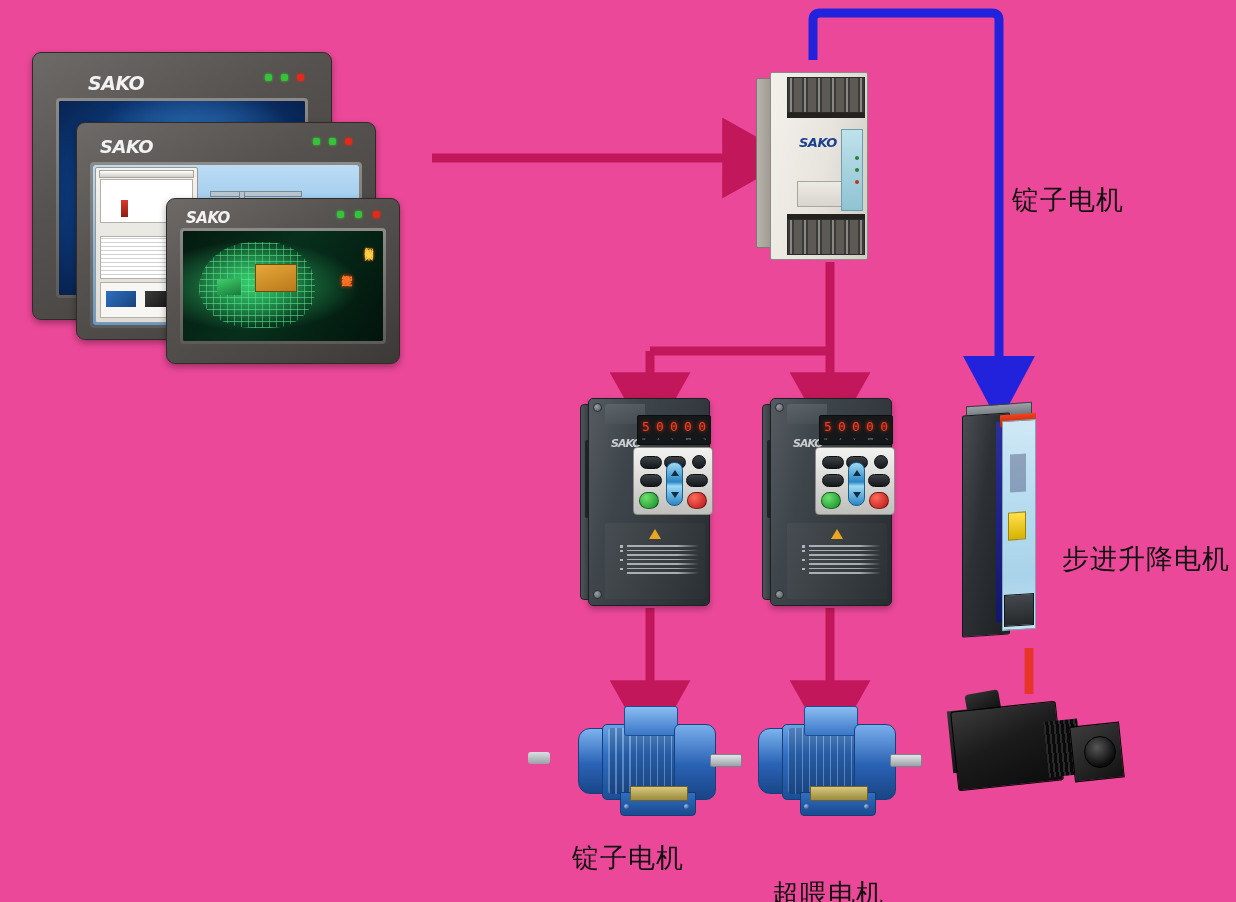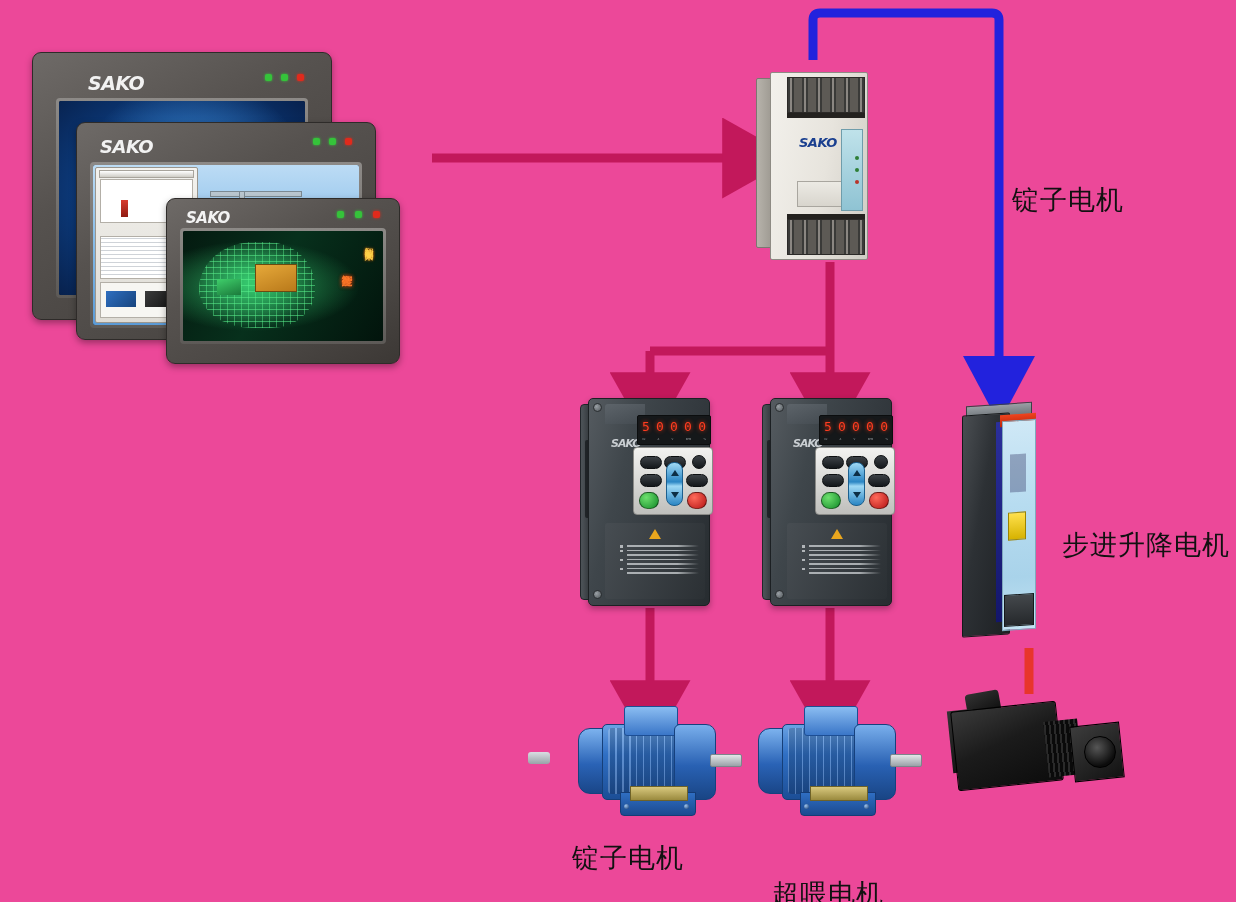--- a/index.html
+++ b/index.html
@@ -30,21 +30,21 @@
   .cjk-label {
     position: absolute;
     font-family: "DejaVu Sans", "Liberation Sans", sans-serif;
     font-size: 27px;
     color: #111111;
     letter-spacing: 1px;
     white-space: nowrap;
     font-weight: 500;
   }
   #label-pulse   { left: 1012px; top: 182px; }
-  #label-stepper { left: 1062px; top: 527px; }
+  #label-stepper { left: 1062px; top: 541px; }
   #label-spindle { left: 572px;  top: 840px; }
   #label-overfeed{ left: 772px;  top: 876px; }
 
   
   .hmi {
     position: absolute;
     border-radius: 9px;
     box-shadow: 0 3px 7px rgba(0,0,0,.35);
   }
   .hmi .bezel {

